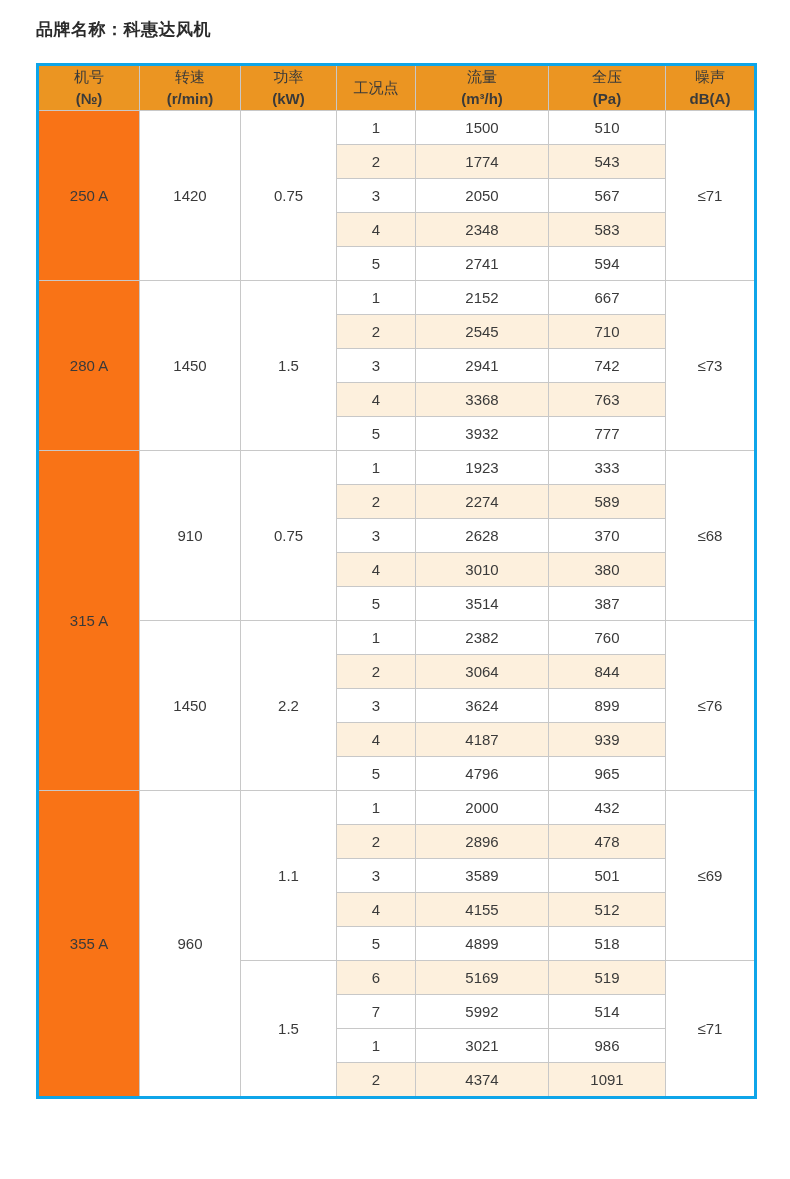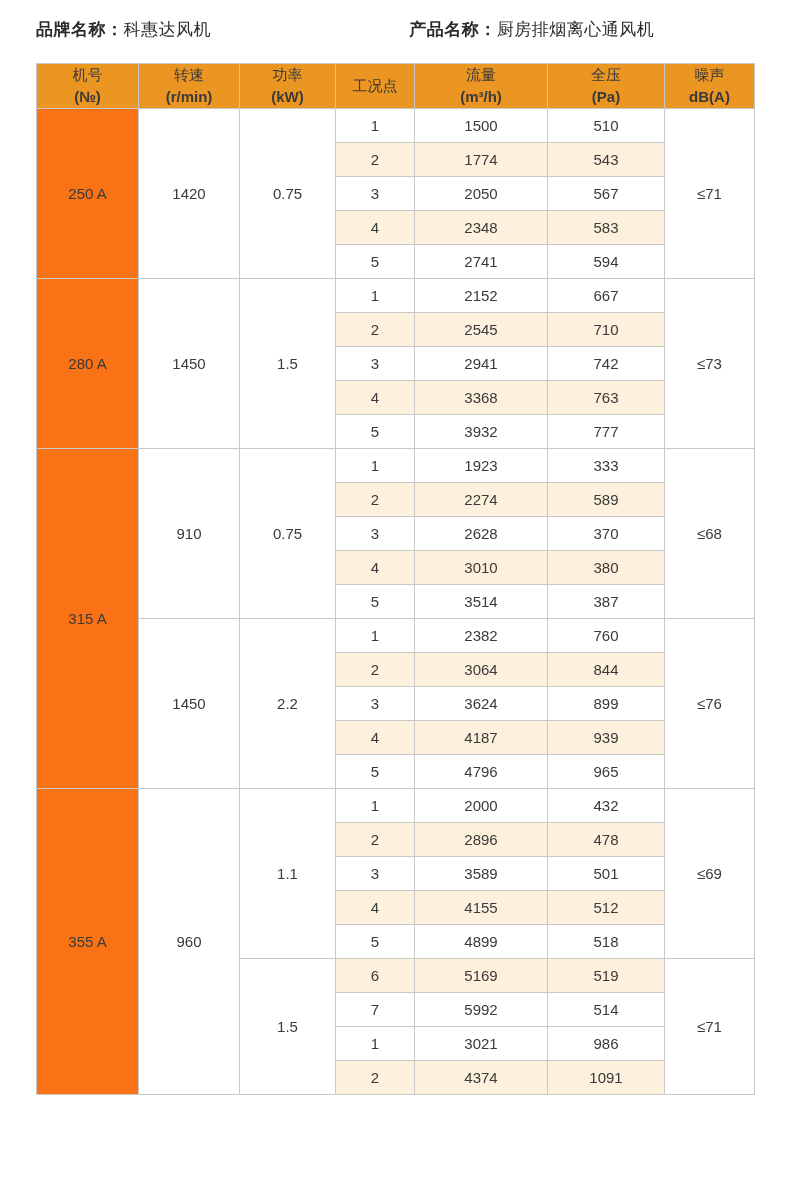--- a/index.html
+++ b/index.html
@@ -37,34 +37,34 @@
     color: #2b2b2b;
     letter-spacing: 0.5px;
   }
   .info-cell.left  { width: 390px; }
   .info-cell.right { width: 360px; }
   .info-label {
     font-weight: bold;
     white-space: nowrap;
   }
   .info-value {
-    font-weight: normal;
+    font-weight: bold;
     white-space: nowrap;
   }
 
   
   .table-wrap {
     padding: 0 36px;
     margin-top: 16px;
   }
   table.spec {
     border-collapse: collapse;
     width: 718px;
     table-layout: fixed;
-    border: 1px solid #0ea5e9;
+    border: 3px solid #0ea5e9;
   }
   table.spec td, table.spec th {
     border: 1px solid #c8c8c8;
     text-align: center;
     vertical-align: middle;
     font-size: 15px;
     color: #3a3a3a;
     padding: 0;
     height: 33px;
     font-weight: normal;
@@ -101,24 +101,20 @@
 </head>
 <body>
 
 <div class="page">
 
   <div class="info-block">
     <div class="info-row">
       <div class="info-cell left">
         <span class="info-label">品牌名称：</span>
         <span class="info-value">科惠达风机</span>
-      </div>
-      <div class="info-cell right">
-        <span class="info-label">产品名称：</span>
-        <span class="info-value">厨房排烟离心通风机</span>
       </div>
     </div>
   </div>
 
   <div class="table-wrap">
     <table class="spec">
       <colgroup>
         <col class="c-model">
           <col class="c-speed">
           <col class="c-power">

